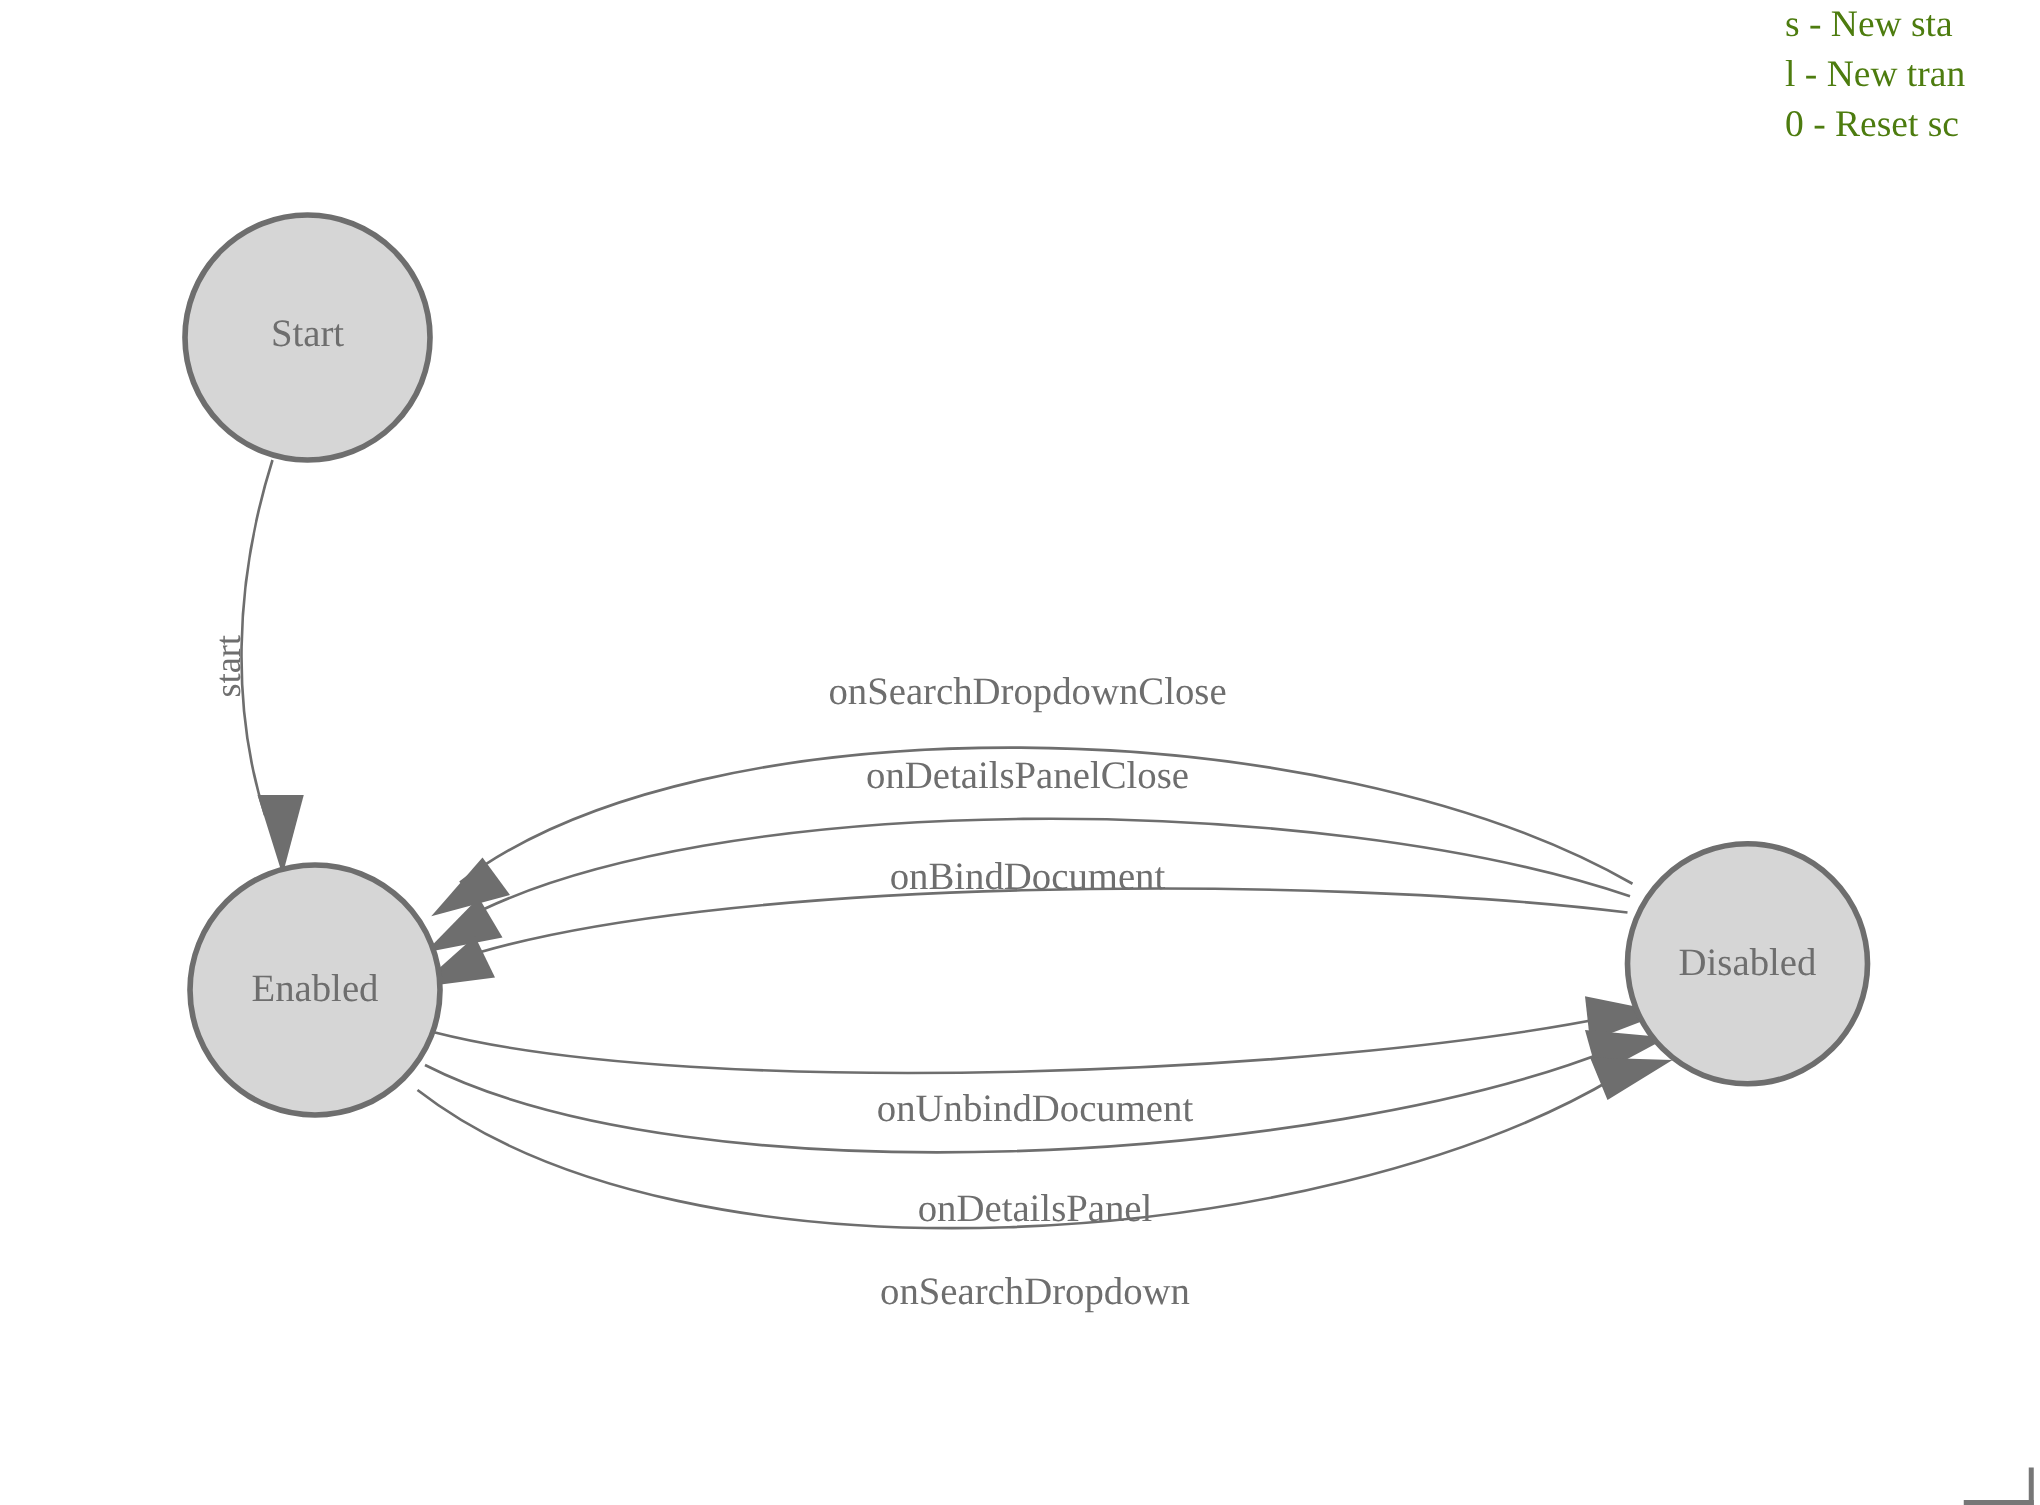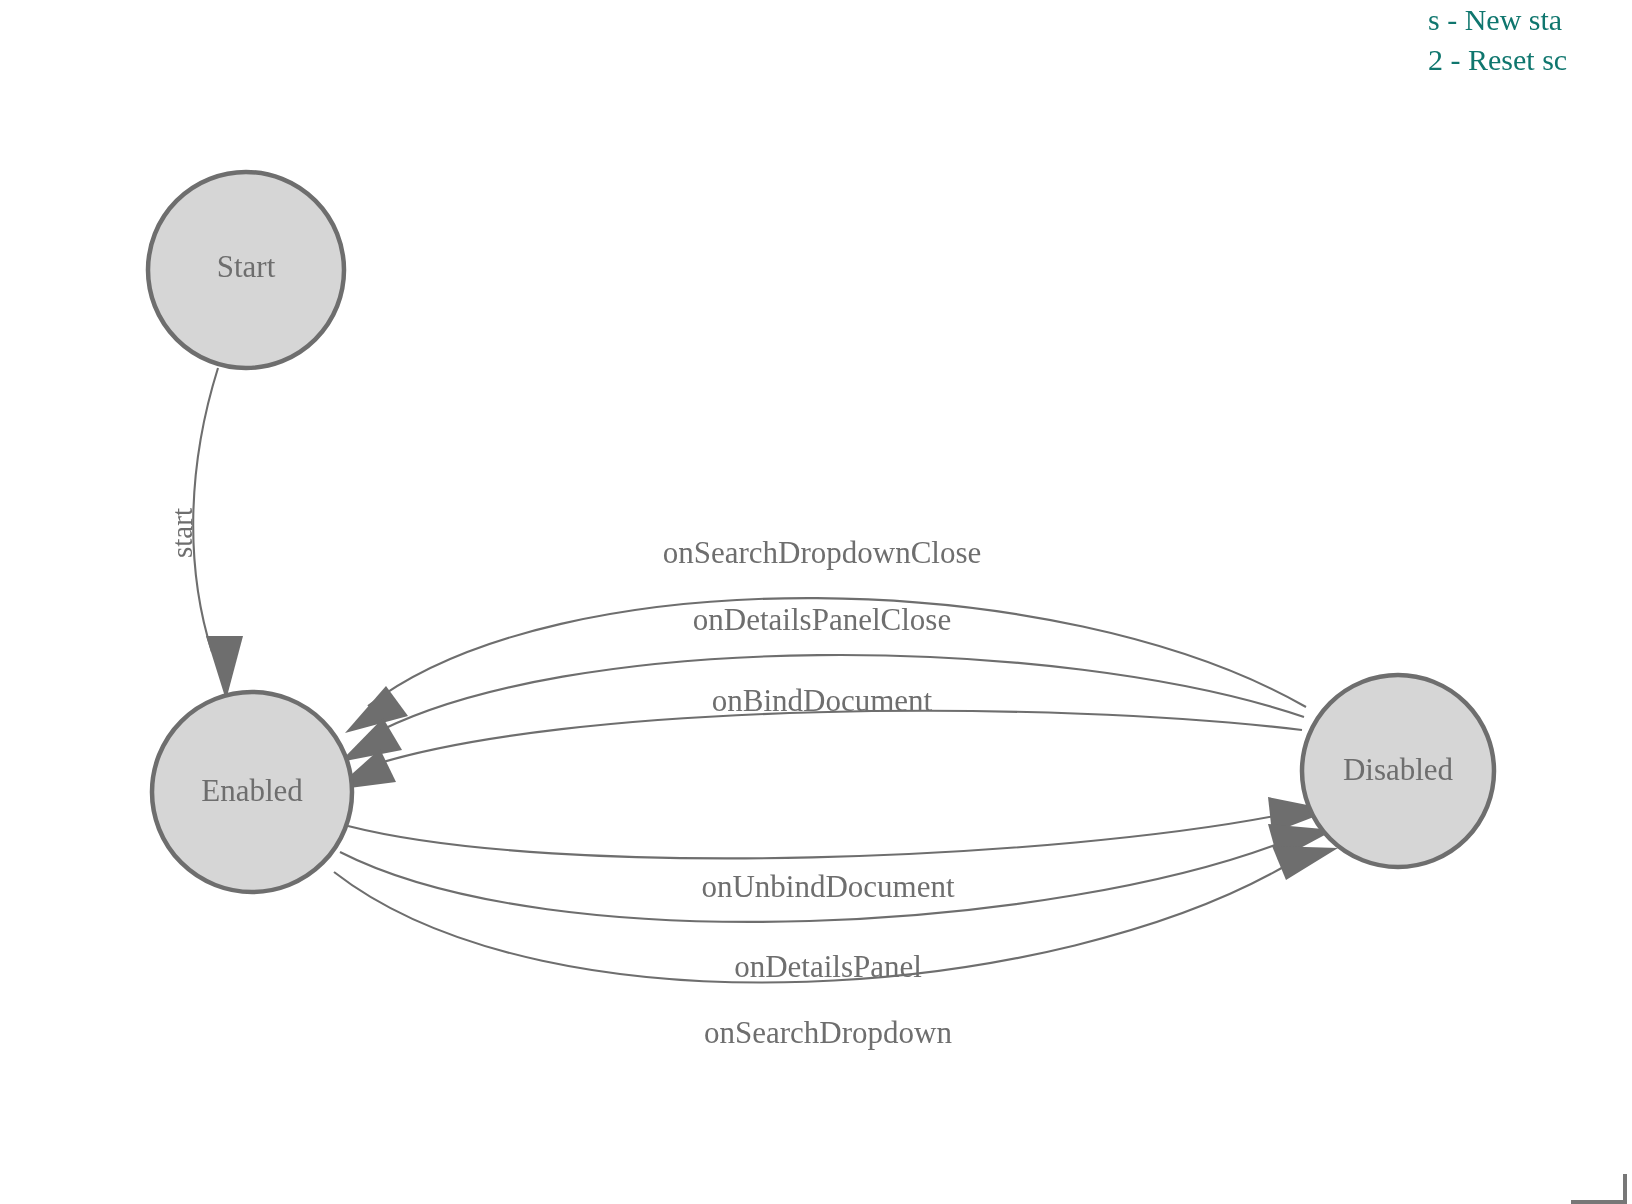--- a/index.html
+++ b/index.html
@@ -71,21 +71,21 @@
     left: 1428px;
     width: 204px;
     height: 160px;
     overflow: hidden;
     pointer-events: auto;
   }
   #help-overlay .help-row {
     font-family: "Liberation Serif", "DejaVu Serif", serif;
     font-size: 30px;
     line-height: 40px;
-    color: #0f766e;
+    color: #4d7c0f;
     white-space: nowrap;
   }
   #corner-handle {
     position: absolute;
     right: 0px;
     bottom: 0px;
     width: 62px;
     height: 30px;
   }
   #corner-handle .v-bar {
@@ -166,21 +166,22 @@
 
     <g>
       <circle class="node-circle" cx="1398" cy="771" r="96"></circle>
       <text class="state-label" x="1398" y="773">Disabled</text>
     </g>
 
   </svg>
 
   <div id="help-overlay">
     <div class="help-row">s - New sta</div>
-    <div class="help-row">2 - Reset sc</div>
+    <div class="help-row">l - New tran</div>
+    <div class="help-row">0 - Reset sc</div>
   </div>
 
   <div id="corner-handle">
     <div class="v-bar"></div>
     <div class="h-bar"></div>
   </div>
 
 </div>
 
 </body></html>

